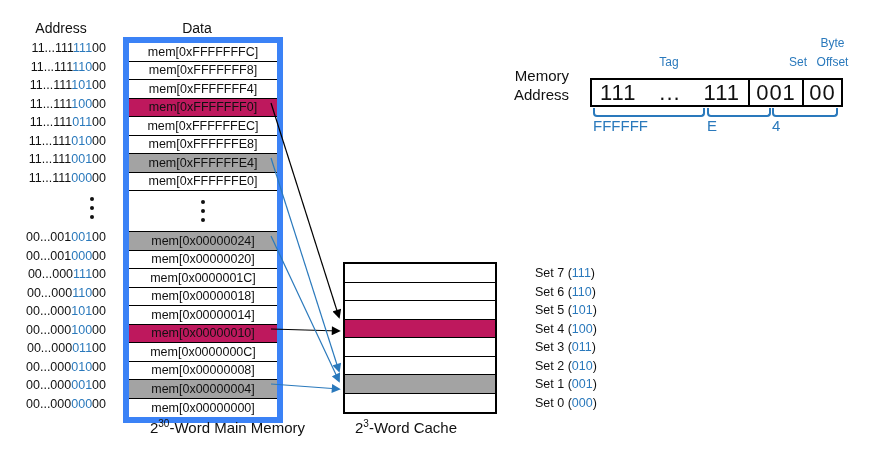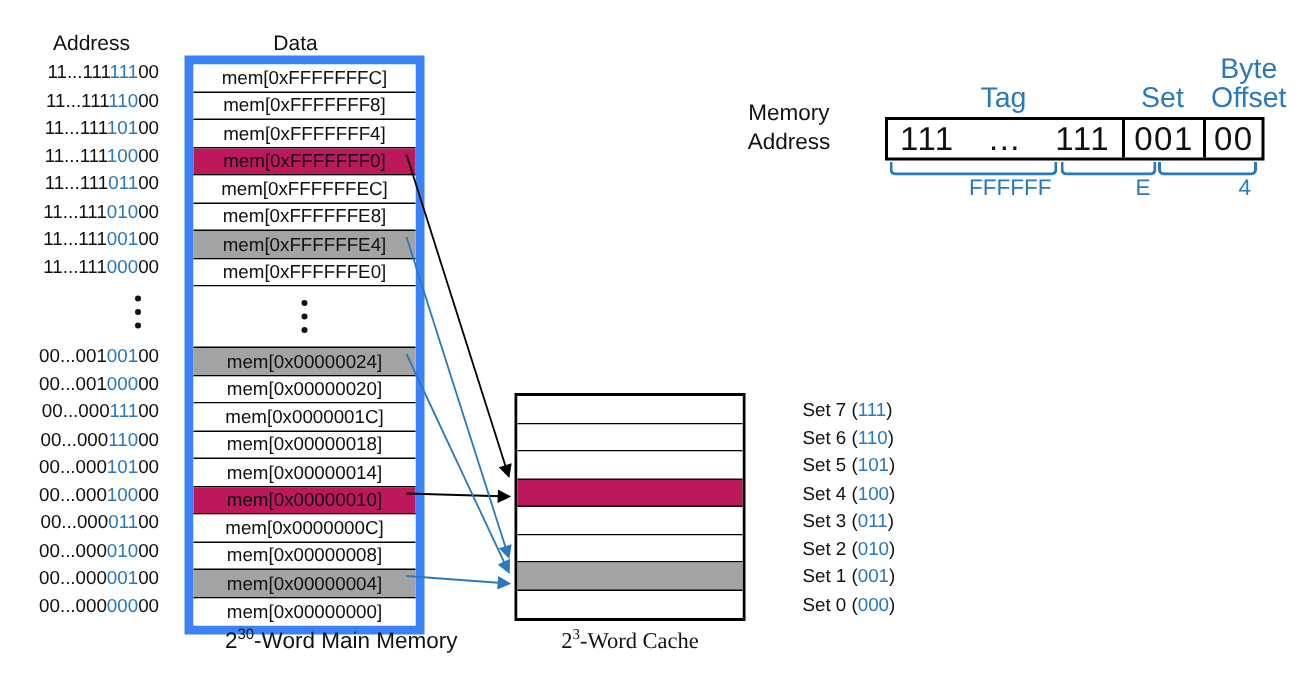--- a/index.html
+++ b/index.html
@@ -30,31 +30,31 @@
   
   .cache-table{left:343px;top:262px;width:150px;border:2px solid #000;background:#fff;}
   .cache-cell{height:18.5px;box-sizing:border-box;border-bottom:1px solid #000;background:#fff;}
   .cache-table > div:last-child{border-bottom:none;}
   .setlbl-col{left:502px;top:264px;width:90px;margin-left:33px;}
   .setlbl{height:18.5px;line-height:18.5px;font-size:12.5px;white-space:nowrap;}
   
   .caption{font-size:15px;text-align:center;white-space:nowrap;}
   .caption sup{font-size:10px;}
   
-  .memaddr-label{left:483px;top:66px;width:86px;font-size:15px;line-height:19px;text-align:center;}
+  .memaddr-label{left:483px;top:66px;width:86px;font-size:15px;line-height:19px;text-align:right;}
   .abox{left:590px;top:78px;display:flex;border:2px solid #000;height:25px;background:#fff;}
   .abox .cell{display:flex;align-items:center;justify-content:center;
               font-size:22px;letter-spacing:1px;}
   .cell-tag{width:156px;justify-content:space-between !important;padding:0 8px;box-sizing:border-box;}
   .cell-set{width:52px;border-left:2px solid #000;}
   .cell-off{width:37px;border-left:2px solid #000;}
-  .field-lbl{font-size:19px;text-align:center;color:#2A79BC;white-space:nowrap;}
+  .field-lbl{font-size:12px;text-align:center;color:#2A79BC;white-space:nowrap;}
   .brace{border:2px solid #2A79BC;border-top:none;height:7px;
          border-radius:0 0 4px 4px;top:108px;}
-  .brace-lbl{top:117px;font-size:15px;text-align:right;color:#2A79BC;}
+  .brace-lbl{top:117px;font-size:15px;text-align:left;color:#2A79BC;}
   svg.arrows{left:0;top:0;pointer-events:none;}
 </style>
 </head>
 <body>
 
 <div class="canvas">
 
   <div class="abs col-hdr" style="left:0;top:20px;width:122px;">Address</div>
   <div class="abs col-hdr" style="left:123px;top:20px;width:148px;">Data</div>
 
@@ -168,32 +168,32 @@
     <div class="setlbl"><span>Set 4 (</span><span class="blue">100</span><span>)</span></div>
     <div class="setlbl"><span>Set 3 (</span><span class="blue">011</span><span>)</span></div>
     <div class="setlbl"><span>Set 2 (</span><span class="blue">010</span><span>)</span></div>
     <div class="setlbl"><span>Set 1 (</span><span class="blue">001</span><span>)</span></div>
     <div class="setlbl"><span>Set 0 (</span><span class="blue">000</span><span>)</span></div>
   </div>
 
   <div class="abs caption" style="left:95px;top:418px;width:210px;text-align:right;">
     <span>2</span><sup>30</sup><span>-Word Main Memory</span>
   </div>
-  <div class="abs caption" style="left:330px;top:418px;width:180px;font-family:Liberation Serif, serif;">
+  <div class="abs caption" style="left:316px;top:418px;width:180px;">
     <span>2</span><sup>3</sup><span>-Word Cache</span>
   </div>
 
   <div class="abs memaddr-label">
     <div>Memory</div>
     <div>Address</div>
   </div>
 
   <div class="abs field-lbl" style="left:790px;top:36px;width:85px;">Byte</div>
   <div class="abs field-lbl" style="left:590px;top:55px;width:158px;">Tag</div>
-  <div class="abs field-lbl" style="left:746px;top:55px;width:58px;">Set</div>
+  <div class="abs field-lbl" style="left:769px;top:55px;width:58px;">Set</div>
   <div class="abs field-lbl" style="left:790px;top:55px;width:85px;text-align:center;">Offset</div>
 
   <div class="abs abox">
     <div class="cell cell-tag">
       <span>111</span>
       <span>...</span>
       <span>111</span>
     </div>
     <div class="cell cell-set">
         <span>001</span>

